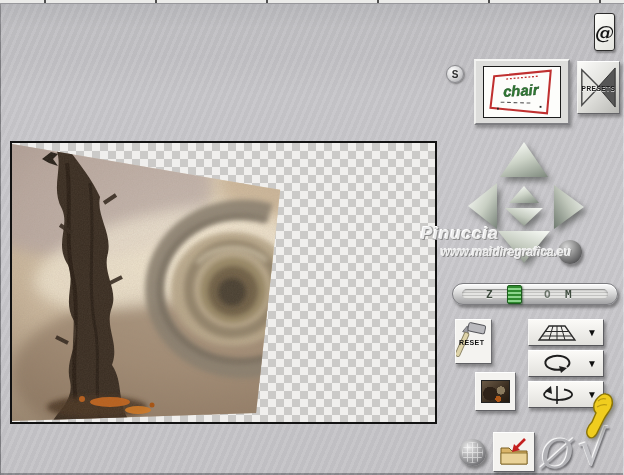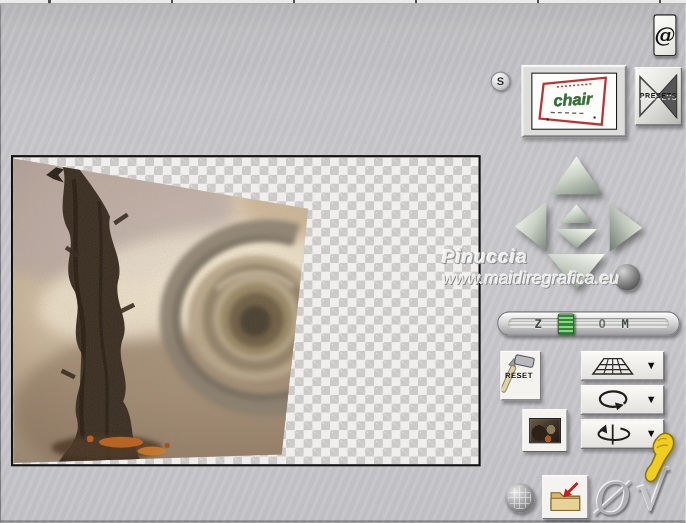--- a/index.html
+++ b/index.html
@@ -51,25 +51,25 @@
   .tri{width:100%;height:100%;cursor:pointer;}
   .t-up{clip-path:polygon(50% 0,100% 100%,0 100%);background:linear-gradient(160deg,#fafcf8 10%,#ccd3c7 50%,#7e897d 100%);}
   .t-down{clip-path:polygon(0 0,100% 0,50% 100%);background:linear-gradient(200deg,#f4f7f2 5%,#c4cbbf 50%,#747f73 100%);}
   .t-left{clip-path:polygon(0 50%,100% 0,100% 100%);background:linear-gradient(120deg,#f6f8f4 10%,#c8cfc3 55%,#79847a 100%);}
   .t-right{clip-path:polygon(0 0,100% 50%,0 100%);background:linear-gradient(240deg,#eef1ec 10%,#bfc6ba 50%,#6f7a70 100%);}
   
   .sphere-sm{position:absolute;left:558px;top:240px;width:24px;height:24px;border-radius:50%;
     background:radial-gradient(circle at 35% 28%,#d6d6d6,#8a8a8a 45%,#4c4c4e 85%);
     box-shadow:2px 3px 3px rgba(40,40,40,.45);cursor:pointer;}
   
-  .watermark{position:absolute;left:402px;top:224px;width:170px;z-index:30;pointer-events:none;color:#ececec;}
+  .watermark{position:absolute;left:421px;top:224px;width:170px;z-index:30;pointer-events:none;color:#ececec;}
   .wm1{font-size:17px;font-weight:bold;font-style:italic;letter-spacing:1px;
     text-shadow:1px 1px 0 #8c8c8c,-1px -1px 0 #ffffff,1px -1px 0 #aaaaaa,-1px 1px 0 #bbbbbb;}
-  .wm2{font-size:16px;font-weight:normal;font-style:italic;margin-top:1px;
-    text-shadow:1px 1px 0 #8c8c8c,-1px -1px 0 #f5f5f5;}
+  .wm2{font-size:12px;font-weight:bold;font-style:italic;margin-top:1px;
+    text-shadow:1px 1px 0 #8c8c8c,-1px -1px 0 #f5f5f5;text-align:center;}
   
   .zoom-bar{position:absolute;left:452px;top:283px;width:166px;height:22px;border-radius:11px;
     background:linear-gradient(180deg,#fdfdfd 0%,#d9d9d9 45%,#a2a2a4 100%);
     border:1px solid #7c7c80;box-shadow:2px 3px 3px rgba(40,40,40,.45), inset 0 1px 0 #ffffff;cursor:pointer;}
   .zoom-groove{position:absolute;left:9px;right:9px;top:5px;bottom:5px;border-radius:5px;
     background:repeating-linear-gradient(180deg,#c2c2c0 0 1px,#e4e4e2 1px 3px);
     box-shadow:inset 0 1px 2px rgba(80,80,80,.5);}
   .zoom-letter{position:absolute;top:4px;font-size:11px;font-weight:bold;color:#3d4a3d;
     font-family:"DejaVu Sans Mono",monospace;text-shadow:0 1px 0 rgba(255,255,255,.6);}
   .zoom-thumb{position:absolute;left:54px;top:1px;width:15px;height:19px;border:1px solid #1d5c1d;border-radius:2px;

